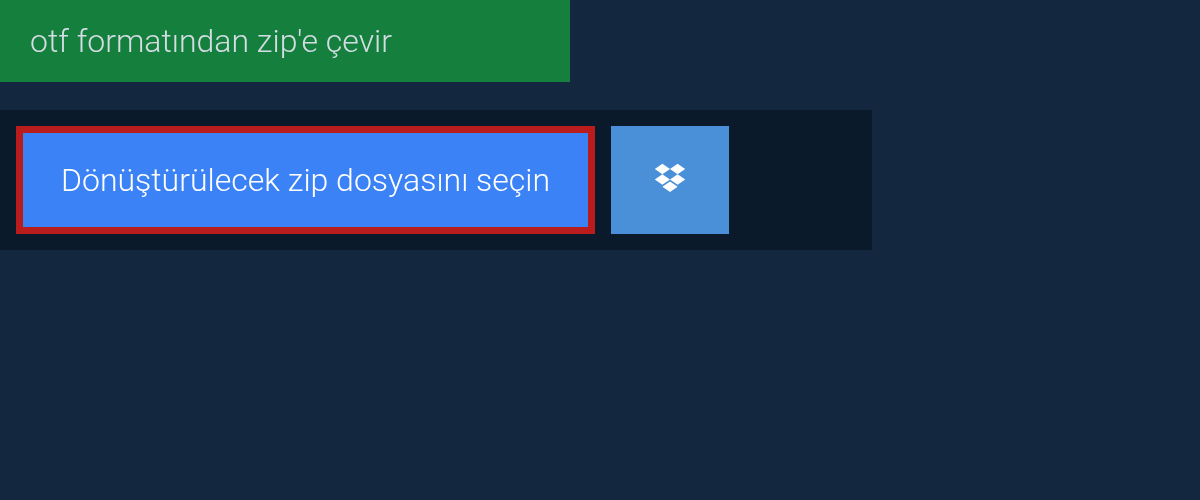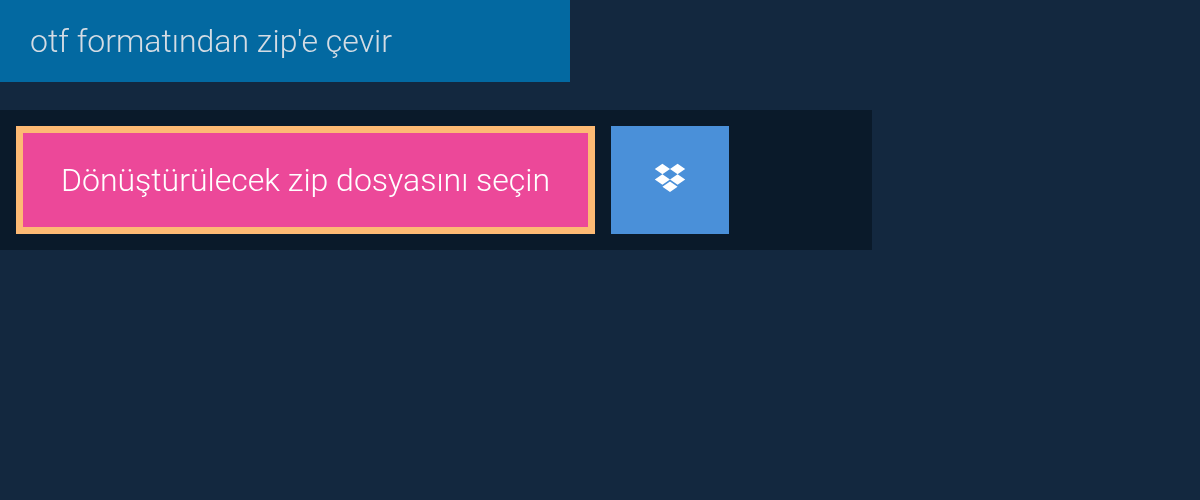--- a/index.html
+++ b/index.html
@@ -8,39 +8,39 @@
       box-sizing: border-box;
     }
     body {
       width: 1200px;
       height: 500px;
       background-color: #13283f;
       font-family: -apple-system, BlinkMacSystemFont, "Segoe UI", Roboto, Helvetica, Arial, sans-serif;
       overflow: hidden;
     }
     .header-tab {
-      background-color: #0369a1;
+      background-color: #15803d;
       color: #d4dce4;
       font-size: 32px;
       font-weight: 300;
       padding: 22px 30px;
       display: inline-block;
       width: 570px;
     }
     .upload-area {
       background-color: #0a1a2a;
       margin-top: 28px;
       padding: 16px;
       display: flex;
       gap: 16px;
       width: 872px;
     }
     .select-file-button {
-      background-color: #ec4899;
-      border: 7px solid #fdba74;
+      background-color: #3b82f6;
+      border: 7px solid #b91c1c;
       color: #ffffff;
       font-size: 32px;
       font-weight: 300;
       padding: 28px 38px;
       cursor: pointer;
       display: flex;
       align-items: center;
       justify-content: center;
       flex: 0 0 auto;
     }

